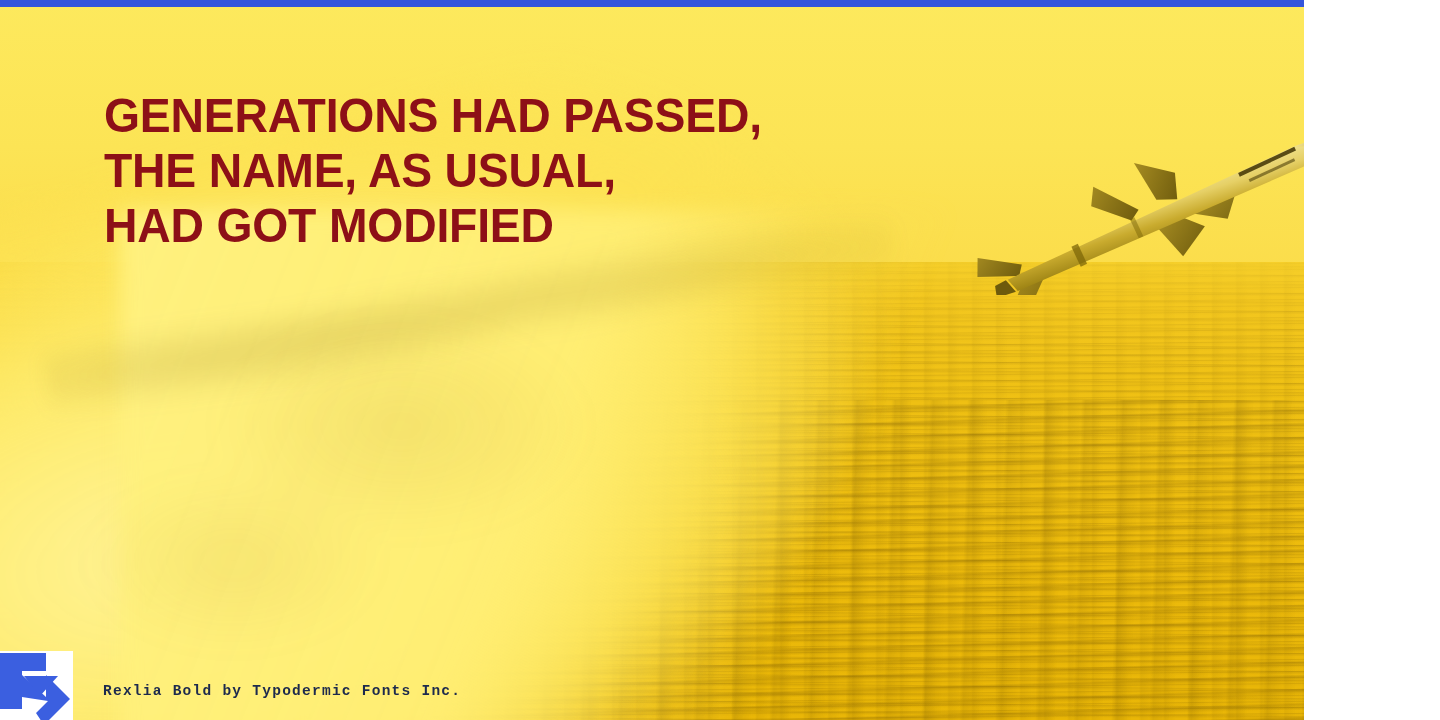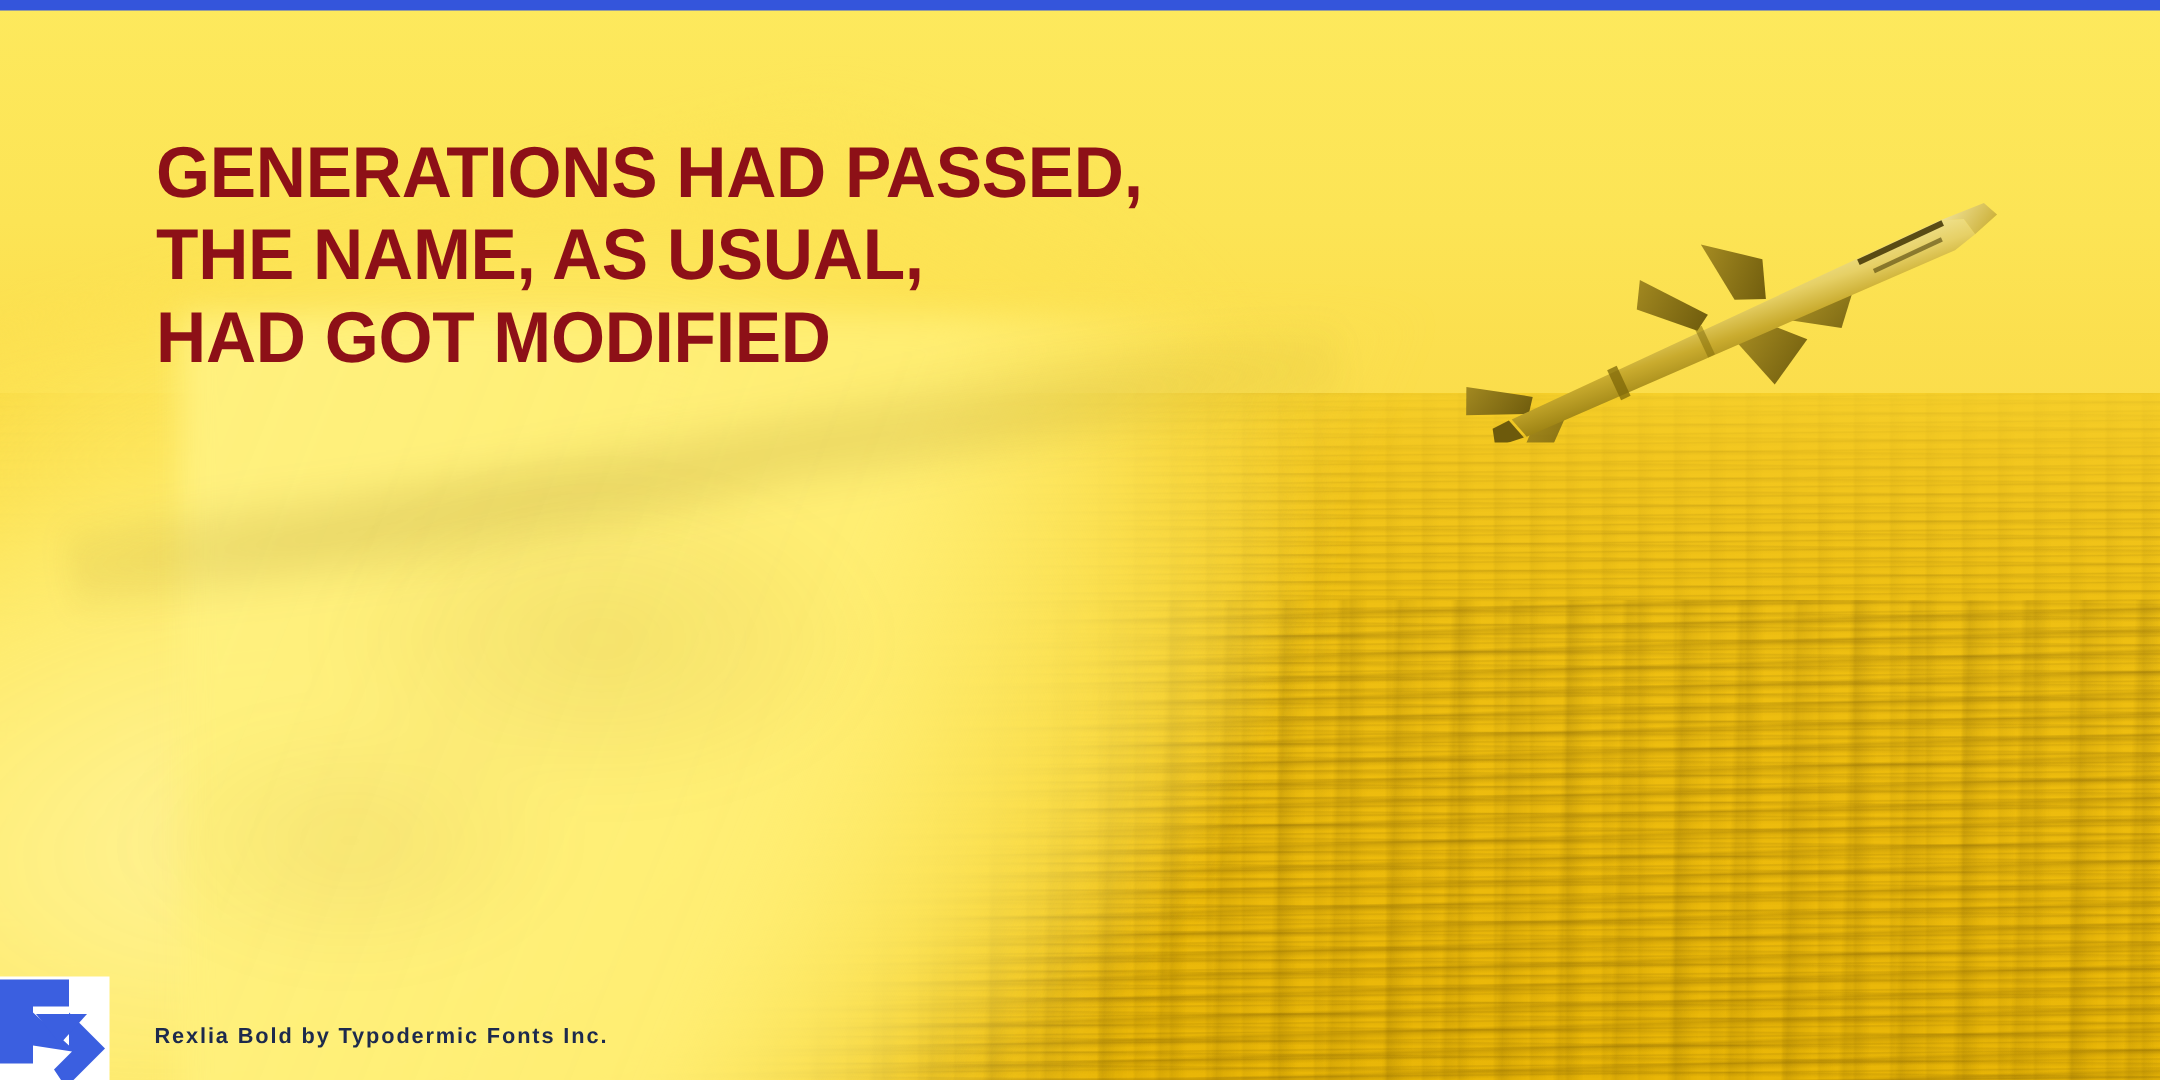--- a/index.html
+++ b/index.html
@@ -7,21 +7,21 @@
     margin: 0;
     padding: 0;
     background: #ffffff;
   }
   body {
     font-family: "Liberation Sans", sans-serif;
   }
 
   .banner {
     position: relative;
-    width: 1440px;
+    width: 1304px;
     height: 720px;
     overflow: hidden;
     background: #fbe352;
   }
 
   
   .top-bar {
     position: absolute;
     top: 0; left: 0;
     width: 1440px;
@@ -202,21 +202,21 @@
   }
   .headline .line { display: block; }
 
   
   .credit {
     position: absolute;
     left: 103px;
     top: 683px;
     z-index: 30;
     color: #1d2a4d;
-    font-family: Liberation Sans, sans-serif;
+    font-family: Liberation Mono, monospace;
     font-weight: 700;
     font-size: 14.5px;
     letter-spacing: 1.25px;
     white-space: nowrap;
   }
 
   
   .logo {
     position: absolute;
     left: 0;

